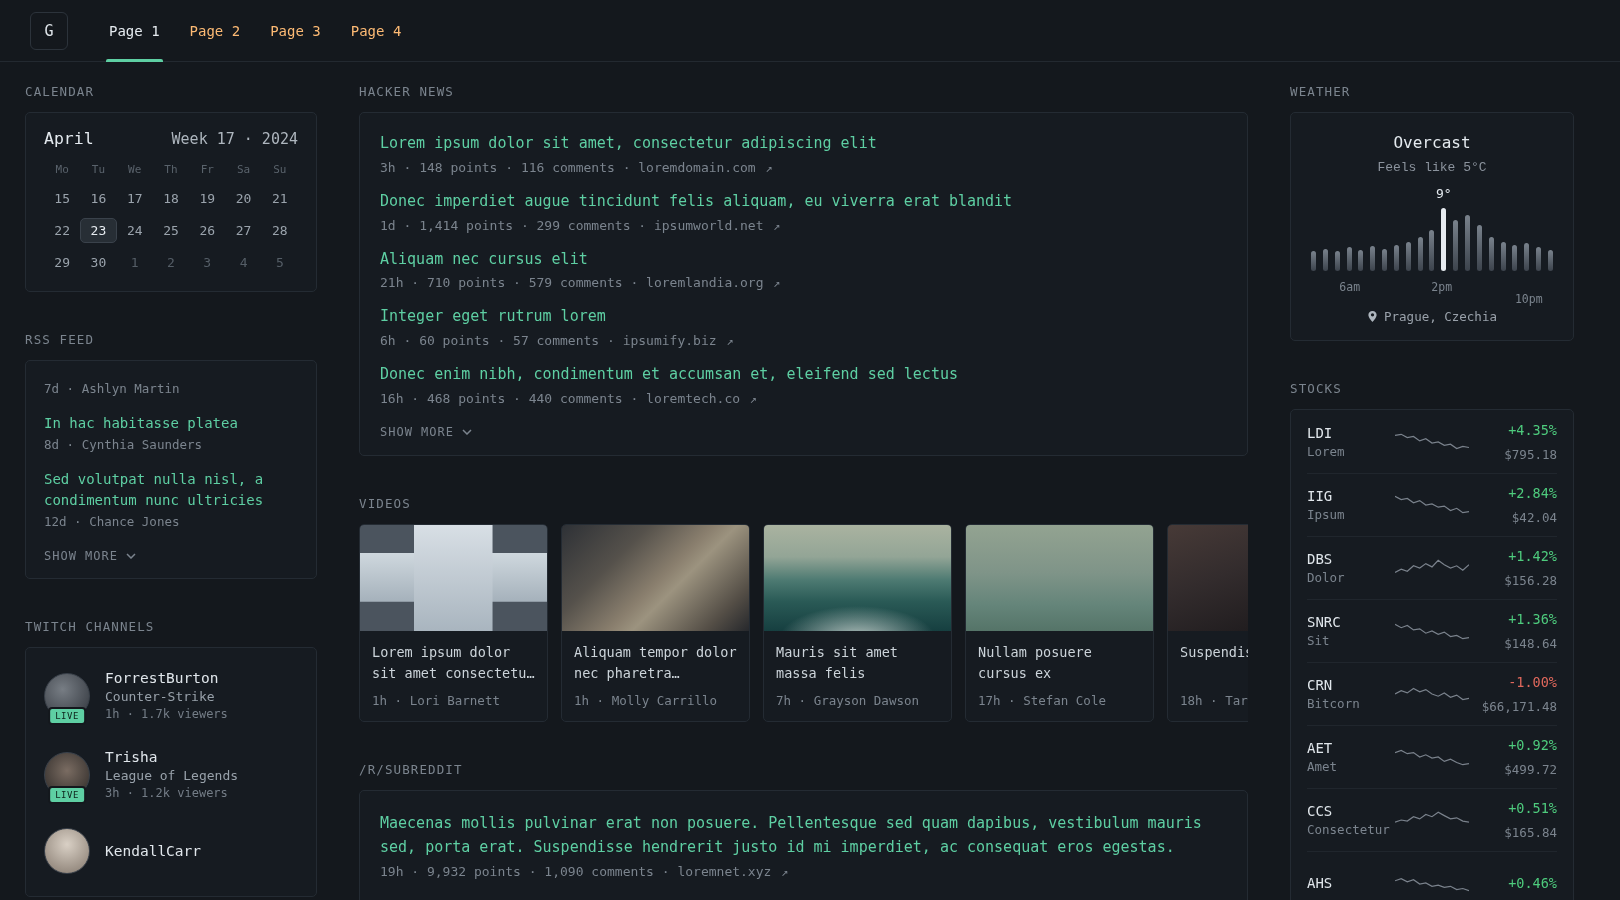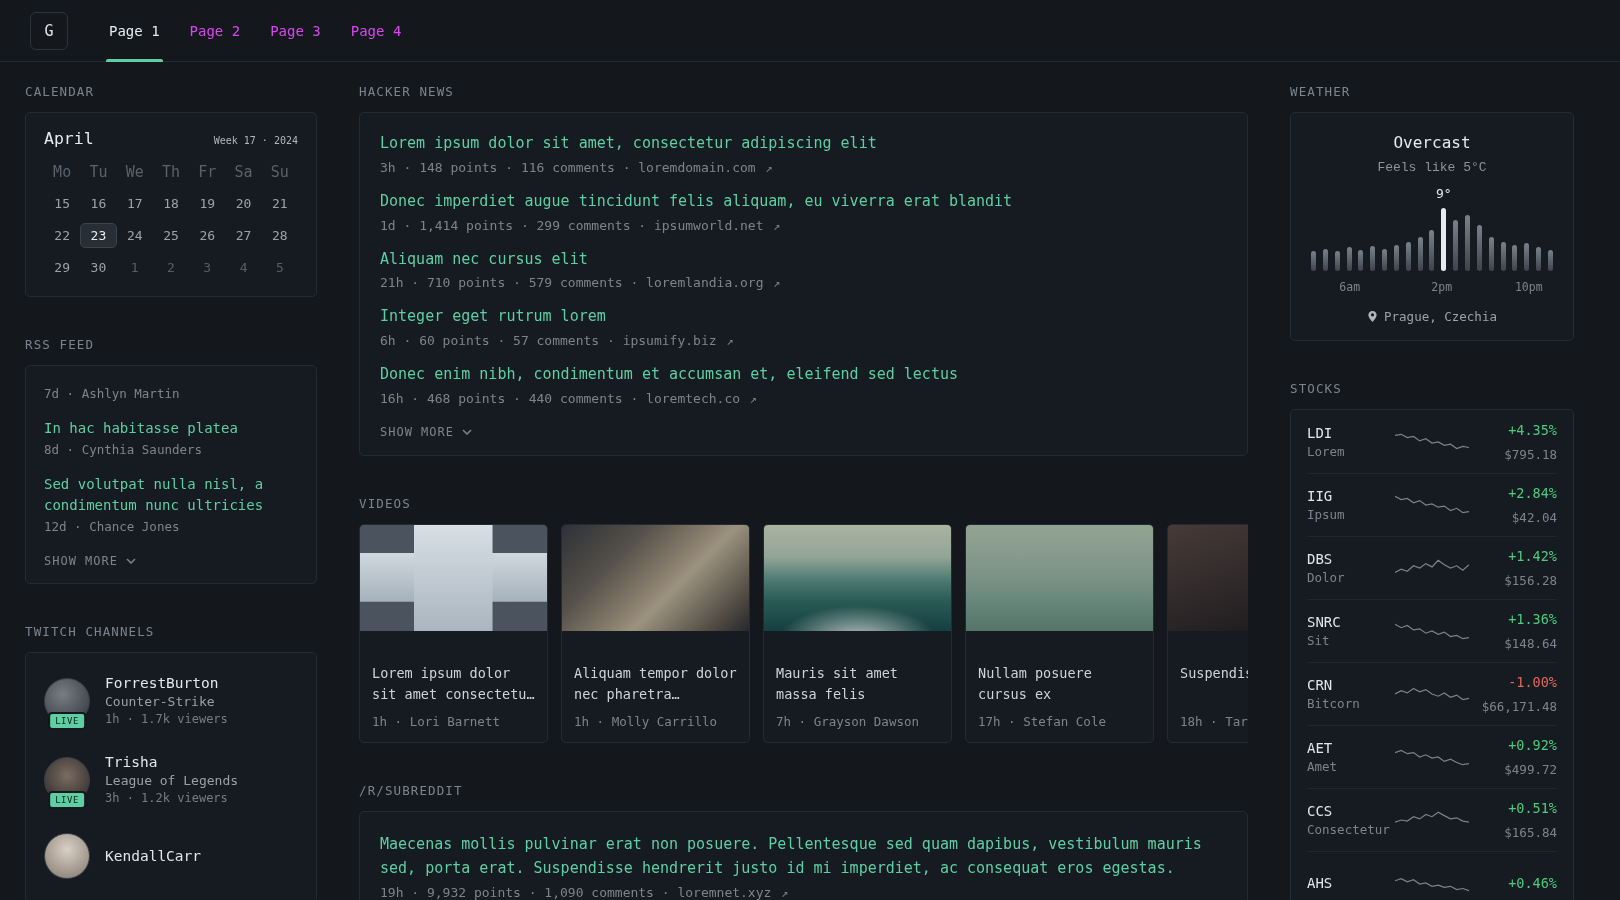--- a/index.html
+++ b/index.html
@@ -11,39 +11,39 @@
     font-size: 13px;
     -webkit-font-smoothing: antialiased;
   }
   a { text-decoration: none; color: inherit; cursor: pointer; display: inline-block; }
 
   
   .navbar { height: 62px; display: flex; align-items: stretch; padding: 0 30px; border-bottom: 1px solid #232930; }
   .logo { width: 38px; height: 38px; align-self: center; border: 1px solid #2c333b; border-radius: 6px;
           display: flex; align-items: center; justify-content: center; font-size: 15px; color: #dfe5ea; margin-right: 26px; }
   .tabs { display: flex; }
-  .tab { display: flex; align-items: center; padding: 0 15px; color: #d946ef; font-size: 14px; cursor: pointer; position: relative; }
+  .tab { display: flex; align-items: center; padding: 0 15px; color: #fdba74; font-size: 14px; cursor: pointer; position: relative; }
   .tab.active { color: #e6ebf0; }
   .tab.active::after { content: ""; position: absolute; left: 12px; right: 12px; bottom: -1px; height: 3px;
                        background: var(--accent); border-radius: 2px 2px 0 0; }
 
   
   .content { display: grid; grid-template-columns: 292px minmax(0,1fr) 284px; column-gap: 42px;
              padding: 22px 46px 0 25px; align-items: start; }
   .section { margin-bottom: 40px; }
   .section-title { font-size: 12.5px; letter-spacing: 1.1px; color: #7b848e; margin-bottom: 13px; }
   .card { background: #161b21; border: 1px solid #242b33; border-radius: 5px; }
 
   
   .cal-card { padding: 16px 18px 16px; }
   .cal-head { display: flex; justify-content: space-between; align-items: baseline; margin-bottom: 15px; }
   .cal-month { font-size: 16.5px; color: #e4eaef; }
-  .cal-week { font-size: 10px; color: #aeb6be; }
+  .cal-week { font-size: 15px; color: #aeb6be; }
   .cal-grid { display: grid; grid-template-columns: repeat(7, 1fr); row-gap: 7px; text-align: center; }
-  .cal-dow { font-size: 15px; color: #59626b; padding-bottom: 3px; }
+  .cal-dow { font-size: 11px; color: #59626b; padding-bottom: 3px; }
   .cal-day { font-size: 13px; color: #9aa3ac; padding: 5px 0; }
   .cal-day.muted { color: #555e67; }
   .cal-day.selected { background: #272e35; border: 1px solid #3a424b; border-radius: 5px; color: #e6ebf0; padding: 4px 0; }
 
   
   .rss-card { padding: 17px 18px 15px; }
   .rss-item { margin-bottom: 17px; }
   .rss-title { font-size: 14px; line-height: 1.5; color: var(--accent); }
   .rss-title.read { color: #c4ccd3; }
   .rss-meta { font-size: 12.5px; color: #7b848e; margin-top: 3px; }
@@ -82,21 +82,21 @@
   .video-thumb { height: 106px; }
   .thumb-cross-sky { background-color: #4b545e;
       background-image: linear-gradient(180deg,#d8dfe5 0%,#a9b5bf 100%), linear-gradient(180deg,#cfd8de 0%,#a5b1bb 100%);
       background-size: 42% 100%, 100% 46%; background-position: center, center; background-repeat: no-repeat; }
   .thumb-camera-hands { background: linear-gradient(135deg,#2e3136 0%,#55514b 30%,#8a7f6e 52%,#9c937f 60%,#544e46 85%,#26282c 100%); }
   .thumb-sea-wake { background-image: radial-gradient(ellipse 60% 45% at 50% 108%, rgba(215,225,220,.85), rgba(215,225,220,0) 70%),
       linear-gradient(180deg,#aab3a0 0%,#93a596 30%,#4d7a72 52%,#2a5a56 72%,#163f40 100%); }
   .thumb-canoe-lake { background: linear-gradient(180deg,#93a391 0%,#7f9488 45%,#65857a 75%,#557468 100%); }
   .thumb-dark-figure { background: linear-gradient(160deg,#473a37 0%,#332c2d 40%,#221e20 75%,#171517 100%); }
   .video-body { padding: 11px 12px 13px; }
-  .video-title { font-size: 13.5px; line-height: 21px; color: #ccd4da; height: 42px; overflow: hidden; margin-top: 21px; }
+  .video-title { font-size: 13.5px; line-height: 21px; color: #ccd4da; height: 42px; overflow: hidden; }
   .video-meta { font-size: 12.5px; color: #7b848e; margin-top: 6px; white-space: nowrap; overflow: hidden; }
 
   
   .weather-card { padding: 20px 12px 16px; text-align: center; }
   .w-cond { font-size: 16px; color: #e4eaef; }
   .w-feels { font-size: 13px; color: #8b939d; margin-top: 8px; font-family: Liberation Mono, monospace; }
   .w-chart { margin: 30px 8px 0; }
   .w-bars { display: flex; align-items: flex-end; justify-content: space-between; height: 66px; }
   .w-bar { width: 5px; border-radius: 3px; background: linear-gradient(180deg, #79828c, #3c434c); position: relative; }
   .w-bar.hl { background: #e6ebf0; }
@@ -310,21 +310,21 @@
               <div class="w-bar" style="height: 52%;"></div>
               <div class="w-bar" style="height: 44%;"></div>
               <div class="w-bar" style="height: 40%;"></div>
               <div class="w-bar" style="height: 42%;"></div>
               <div class="w-bar" style="height: 36%;"></div>
               <div class="w-bar" style="height: 32%;"></div>
             </div>
           <div class="w-times" id="weather-times">
               <span class="w-time" style="left: 16%;">6am</span>
               <span class="w-time" style="left: 54%;">2pm</span>
-              <span class="w-time" style="left: 90%;">10pm</span>
+              <span class="w-time" style="left: 90%; margin-top: 12px;">10pm</span>
             </div>
         </div>
         <div class="w-loc">
           <svg width="11" height="13" viewBox="0 0 12 14">
               <path d="M6 1 C3.2 1 1.5 3 1.5 5.3 C1.5 8.2 6 13 6 13 C6 13 10.5 8.2 10.5 5.3 C10.5 3 8.8 1 6 1 Z M6 7 A1.8 1.8 0 1 1 6 3.4 A1.8 1.8 0 0 1 6 7 Z" fill="#aeb6be"></path>
             </svg>
           <span>Prague, Czechia</span>
         </div>
       </div>
     </section>

